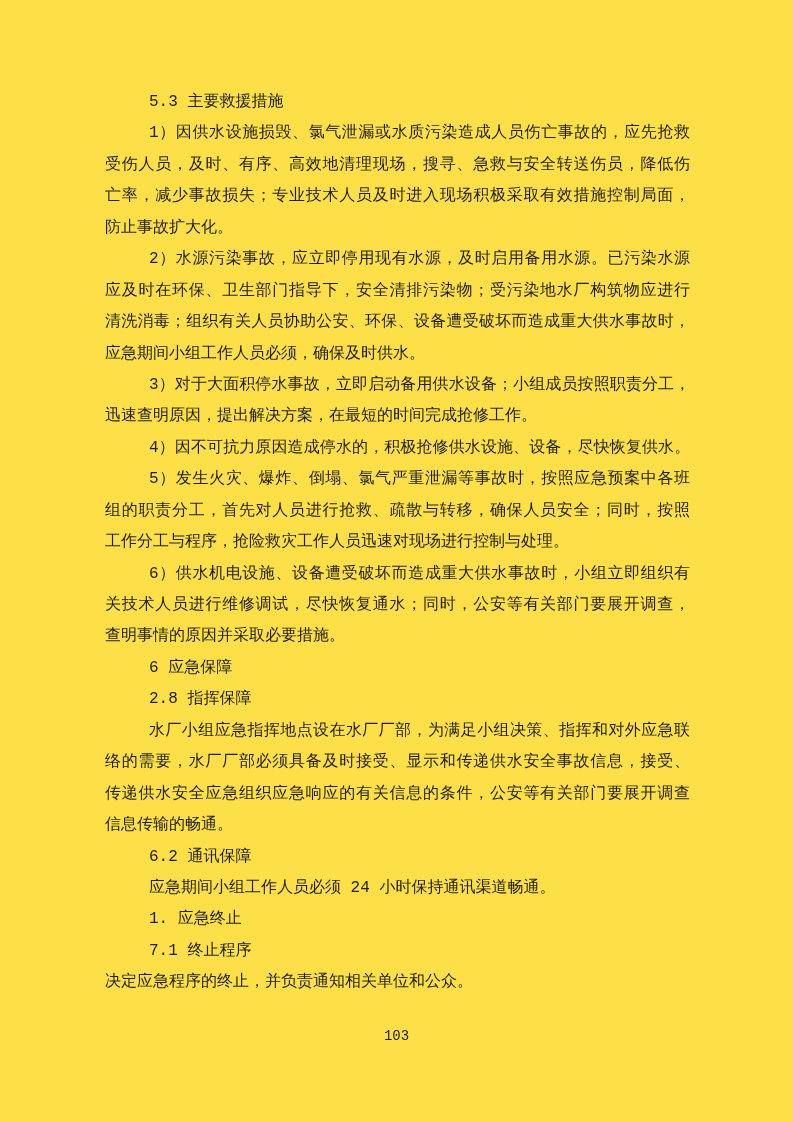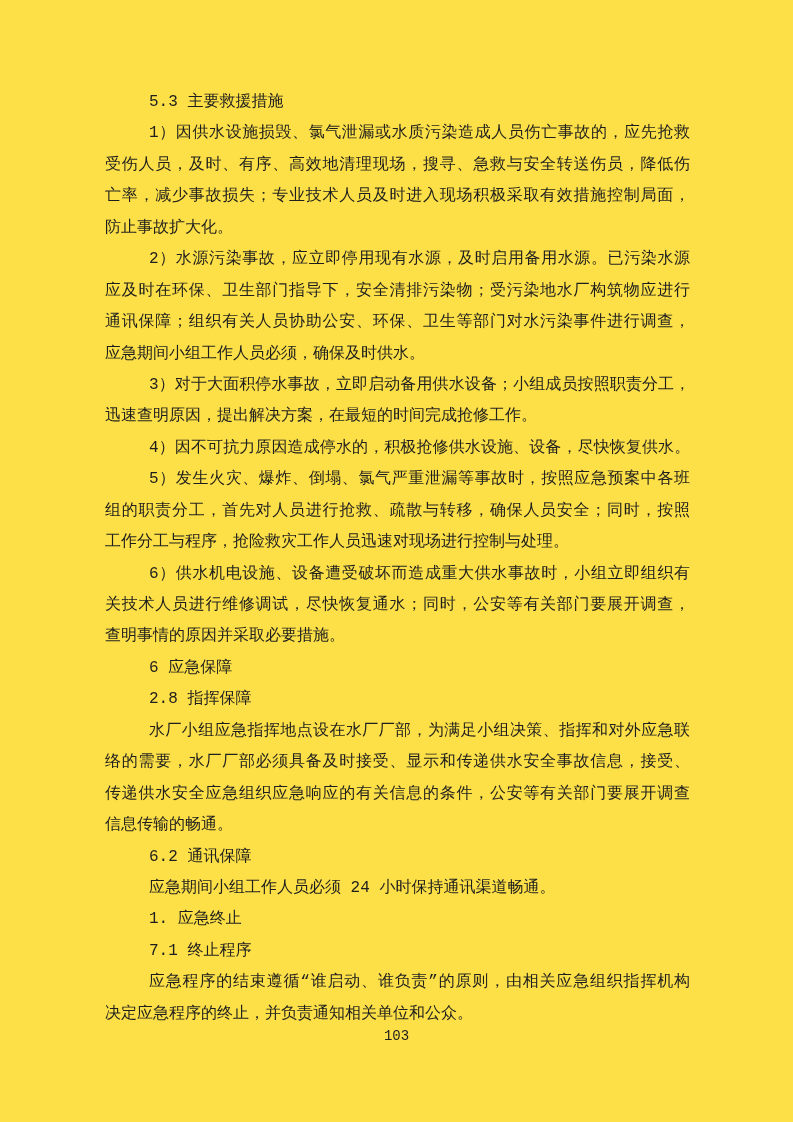--- a/index.html
+++ b/index.html
@@ -57,38 +57,37 @@
 
 <div class="page">
   <div class="content" id="document-body">
       <div class="line indent">5.3 主要救援措施</div>
       <div class="line indent full">1）因供水设施损毁、氯气泄漏或水质污染造成人员伤亡事故的，应先抢救</div>
       <div class="line full">受伤人员，及时、有序、高效地清理现场，搜寻、急救与安全转送伤员，降低伤</div>
       <div class="line full">亡率，减少事故损失；专业技术人员及时进入现场积极采取有效措施控制局面，</div>
       <div class="line">防止事故扩大化。</div>
       <div class="line indent full">2）水源污染事故，应立即停用现有水源，及时启用备用水源。已污染水源</div>
       <div class="line full">应及时在环保、卫生部门指导下，安全清排污染物；受污染地水厂构筑物应进行</div>
-      <div class="line full">通讯保障；组织有关人员协助公安、环保、卫生等部门对水污染事件进行调查，</div>
+      <div class="line full">清洗消毒；组织有关人员协助公安、环保、设备遭受破坏而造成重大供水事故时，</div>
       <div class="line">应急期间小组工作人员必须，确保及时供水。</div>
       <div class="line indent full tight">3）对于大面积停水事故，立即启动备用供水设备；小组成员按照职责分工，</div>
       <div class="line">迅速查明原因，提出解决方案，在最短的时间完成抢修工作。</div>
       <div class="line indent full tight">4）因不可抗力原因造成停水的，积极抢修供水设施、设备，尽快恢复供水。</div>
       <div class="line indent full">5）发生火灾、爆炸、倒塌、氯气严重泄漏等事故时，按照应急预案中各班</div>
       <div class="line full">组的职责分工，首先对人员进行抢救、疏散与转移，确保人员安全；同时，按照</div>
       <div class="line">工作分工与程序，抢险救灾工作人员迅速对现场进行控制与处理。</div>
       <div class="line indent full">6）供水机电设施、设备遭受破坏而造成重大供水事故时，小组立即组织有</div>
       <div class="line full">关技术人员进行维修调试，尽快恢复通水；同时，公安等有关部门要展开调查，</div>
       <div class="line">查明事情的原因并采取必要措施。</div>
       <div class="line indent">6 应急保障</div>
       <div class="line indent">2.8 指挥保障</div>
       <div class="line indent full">水厂小组应急指挥地点设在水厂厂部，为满足小组决策、指挥和对外应急联</div>
       <div class="line full">络的需要，水厂厂部必须具备及时接受、显示和传递供水安全事故信息，接受、</div>
       <div class="line full">传递供水安全应急组织应急响应的有关信息的条件，公安等有关部门要展开调查</div>
       <div class="line">信息传输的畅通。</div>
       <div class="line indent">6.2 通讯保障</div>
       <div class="line indent">应急期间小组工作人员必须 24 小时保持通讯渠道畅通。</div>
       <div class="line indent">1. 应急终止</div>
       <div class="line indent">7.1 终止程序</div>
-      <div class="line indent full">应急程序的结束遵循“谁启动、谁负责”的原则，由相关应急组织指挥机构</div>
       <div class="line">决定应急程序的终止，并负责通知相关单位和公众。</div>
     </div>
   <div class="footer">103</div>
 </div>
 
 </body></html>

